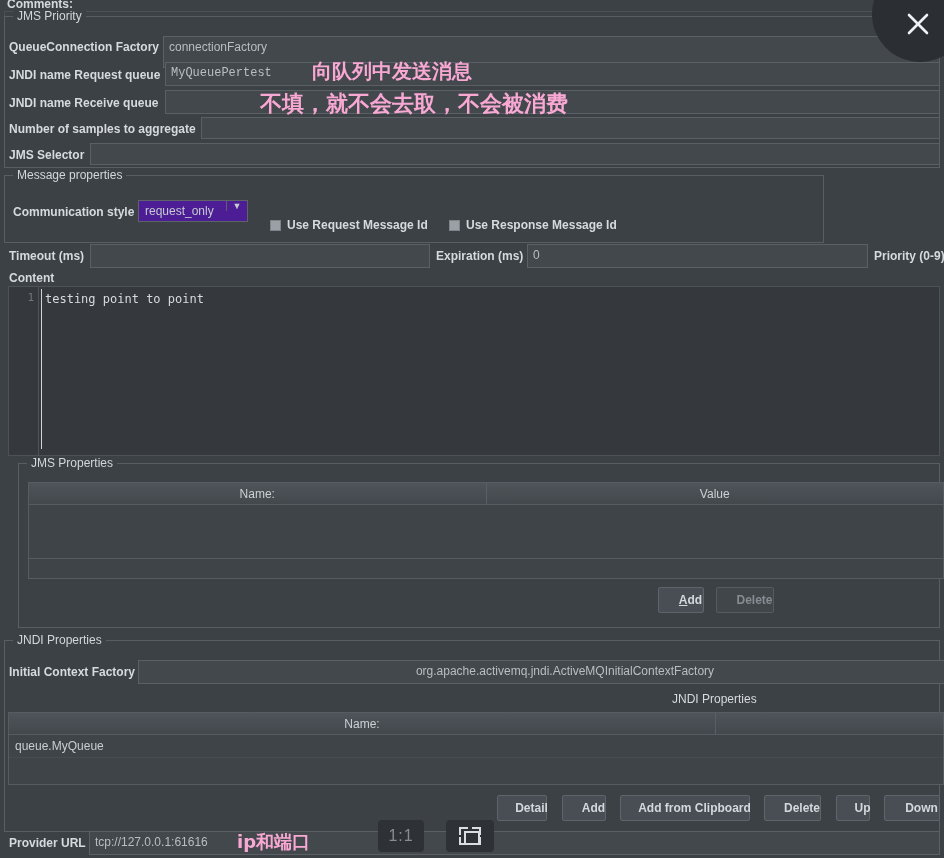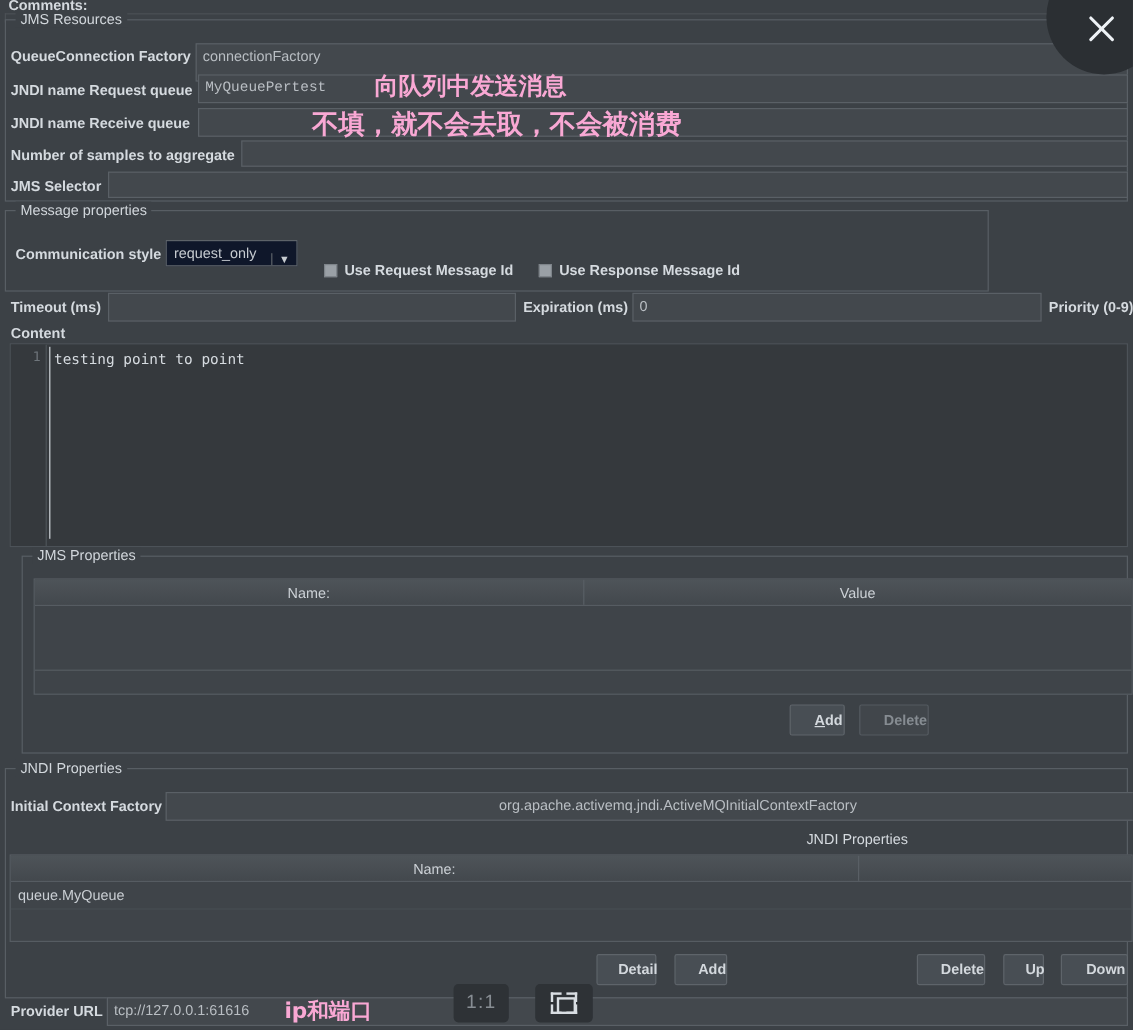--- a/index.html
+++ b/index.html
@@ -53,24 +53,24 @@
     padding:0 5px;
     white-space:nowrap;
     overflow:hidden;
     font-family:"Liberation Sans", sans-serif;
   }
 
   
   .combo{
     position:absolute;
     box-sizing:border-box;
-    background:#0f172a;
+    background:#4c1d95;
     border:1px solid #5d6369;
     display:flex;
-    align-items:flex-end;
+    align-items:flex-start;
   }
   .combo .cv{
     flex:1;
     line-height:20px;
     padding:0 6px;
     color:#c6cbd0;
     font-size:12px;
     white-space:nowrap;
     overflow:hidden;
   }
@@ -238,21 +238,21 @@
 </head>
 <body>
 
 <div class="panel">
 
   <div class="lbl" style="left:7px;top:-3px;">Comments:</div>
   <div class="hline" style="left:4px;top:11px;width:936px;"></div>
   <div class="hline" style="left:4px;top:11px;width:1px;height:8px;background:#4b5055;"></div>
 
   <div class="group" style="left:4px;top:16px;width:936px;height:152px;">
-    <div class="grp-title">JMS Resources</div>
+    <div class="grp-title">JMS Priority</div>
   </div>
 
   <div class="lbl" style="left:9px;top:40px;">QueueConnection Factory</div>
   <div class="field" style="left:163px;top:36px;width:777px;height:32px;">connectionFactory</div>
 
   <div class="lbl" style="left:9px;top:68px;">JNDI name Request queue</div>
   <div class="field" style="left:165px;top:62px;width:775px;height:24px;font-family:Liberation Mono, monospace;">MyQueuePertest</div>
 
   <div class="lbl" style="left:9px;top:96px;">JNDI name Receive queue</div>
   <div class="field" style="left:165px;top:90px;width:775px;height:24px;"></div>
@@ -335,20 +335,21 @@
     </div>
     <div class="tbody">
       <div class="trow">
         <div class="td" style="flex:0 0 707px;">queue.MyQueue</div>
       </div>
     </div>
   </div>
 
   <div class="btn" style="left:497px;top:795px;width:50px;">Detail</div>
   <div class="btn" style="left:562px;top:795px;width:44px;">Add</div>
+  <div class="btn" style="left:620px;top:795px;width:130px;">Add from Clipboard</div>
   <div class="btn" style="left:764px;top:795px;width:57px;">Delete</div>
   <div class="btn" style="left:836px;top:795px;width:34px;">Up</div>
   <div class="btn" style="left:884px;top:795px;width:56px;">Down</div>
 
   <div class="lbl" style="left:9px;top:836px;">Provider URL</div>
   <div class="field" style="left:89px;top:831px;width:851px;height:24px;">tcp://127.0.0.1:61616</div>
 
   <div class="hud" style="left:378px;top:820px;width:46px;">
     <span class="hud-ratio">1:1</span>
   </div>

